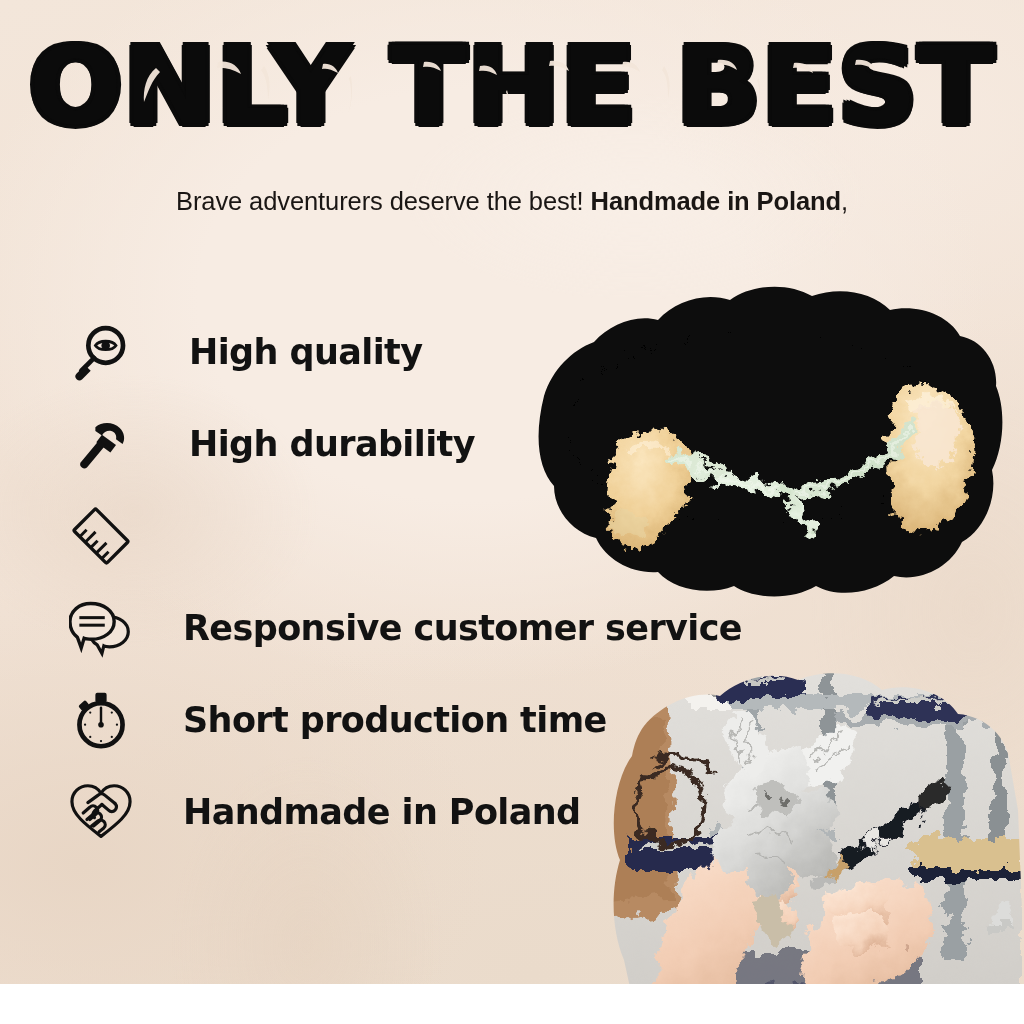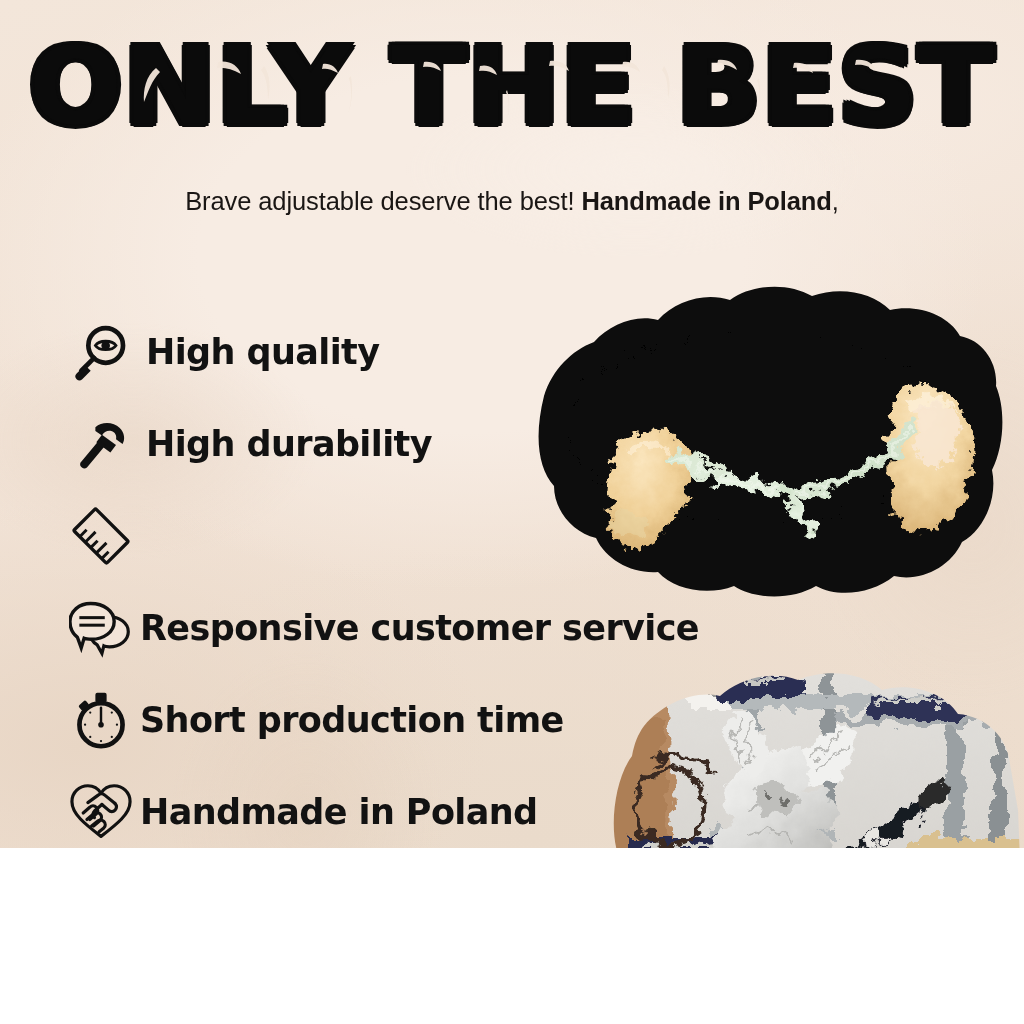--- a/index.html
+++ b/index.html
@@ -5,21 +5,21 @@
   * { margin:0; padding:0; box-sizing:border-box; }
 
   html, body {
     width:1024px; height:1024px;
     font-family:"Liberation Sans", sans-serif;
     overflow:hidden;
   }
 
   #poster {
     position:relative;
-    width:1024px; height:848px;
+    width:1024px; height:984px;
     background:#F2E4D8;
     overflow:hidden;
   }
 
   
   .bg-layer { position:absolute; inset:0; pointer-events:none; }
 
   #bg-wash-a {
     background:
       radial-gradient(ellipse 70% 55% at 46% 30%, #F7ECE3 0%, #F7ECE3 38%, rgba(247,236,227,0) 72%),
@@ -79,20 +79,21 @@
   
   #features {
     position:absolute;
     top:306px; left:62px;
     width:700px;
   }
   .feature {
     display:flex;
     align-items:center;
     height:92px;
+    gap:43px;
   }
   .feature .ic {
     width:78px; min-width:78px;
     display:flex; align-items:center; justify-content:center;
   }
   .feature .lbl {
     font-family:"DejaVu Sans", sans-serif;
     font-weight:700;
     font-size:35px;
     letter-spacing:-.6px;
@@ -139,21 +140,21 @@
       <path d="M546 20 C552 28 553 42 550 52 C550 40 549 30 544 24 Z"></path>
       <path d="M600 14 C610 13 617 17 619 24 C612 19 606 18 599 19 Z"></path>
       <path d="M641 32 C643 44 642 56 639 64 C642 54 642 42 639 34 Z"></path>
       <path d="M676 17 C686 16 693 20 695 27 C687 22 681 21 675 22 Z"></path>
       <path d="M738 14 C748 13 755 17 757 24 C749 19 743 18 737 19 Z"></path>
     </g>
   </svg>
 
   <div id="subhead">
     <div>
-      <span>Brave adjustable deserve the best! </span><b>Handmade in Poland</b><span>,</span>
+      <span>Brave adventurers deserve the best! </span><b>Handmade in Poland</b><span>,</span>
     </div>
   </div>
 
   <div class="photo" id="photo-flex">
     <svg class="photo-inner" viewBox="0 0 518 340" preserveAspectRatio="none">
       <defs>
         <clipPath id="tornTop">
           <path d="M38,118 C46,92 66,72 88,64 C104,46 130,36 152,42
                    C170,22 200,14 224,22 C246,6 282,4 306,18
                    C334,8 366,14 384,32 C410,26 442,36 454,58

